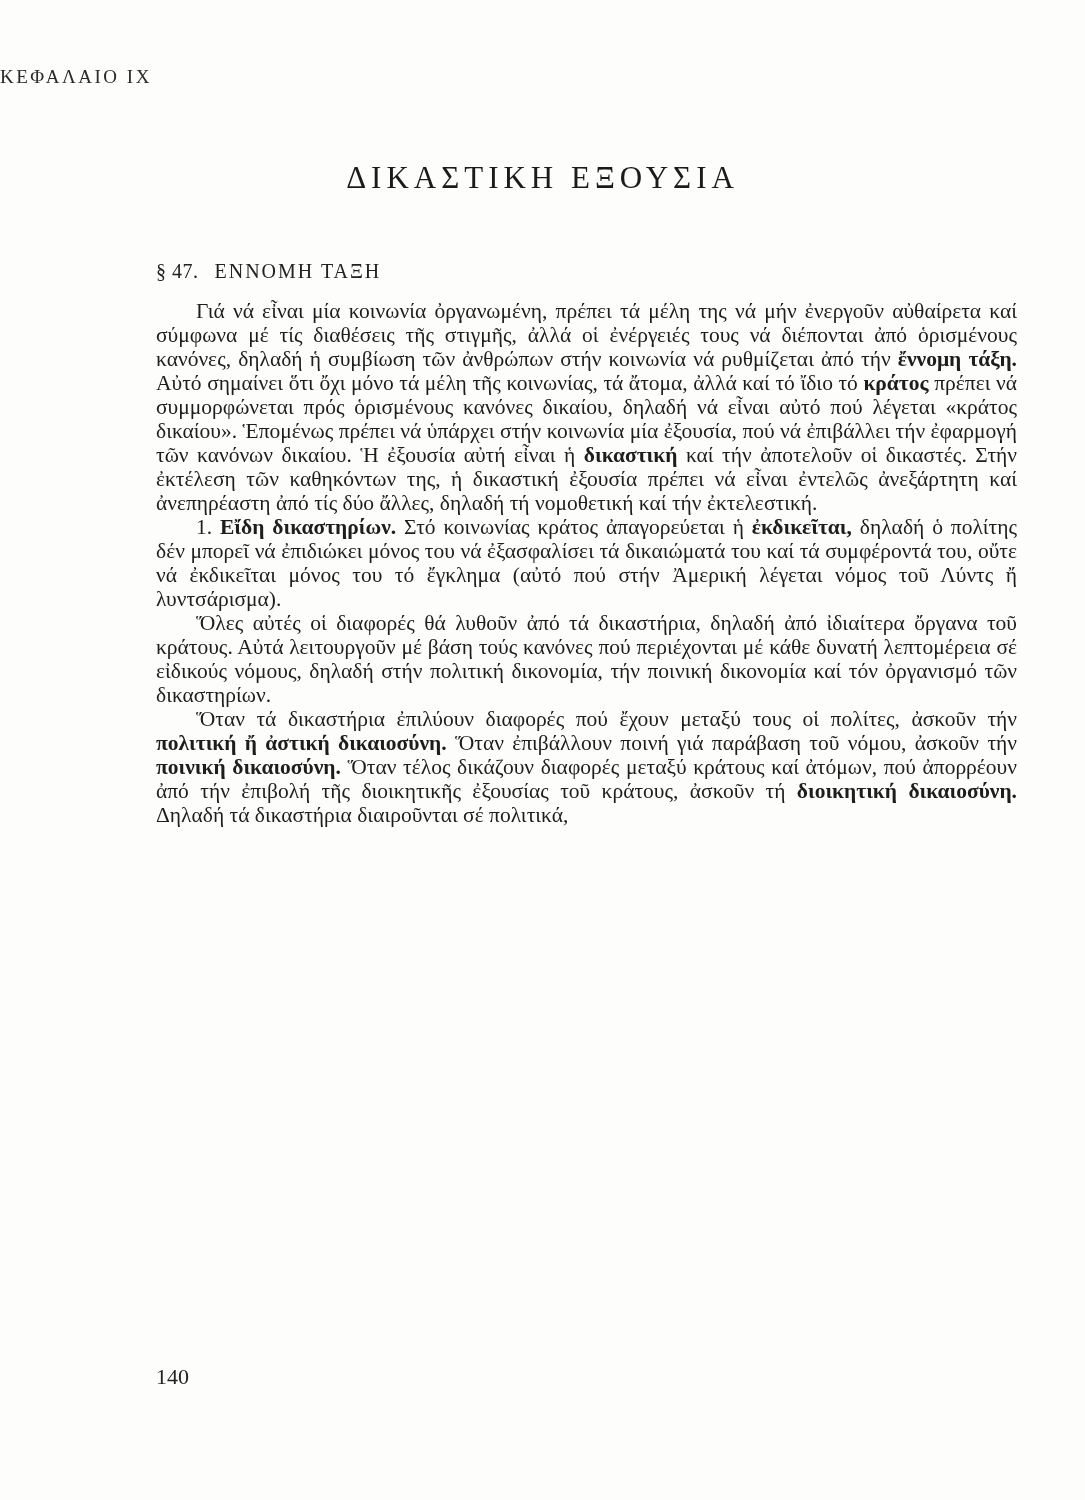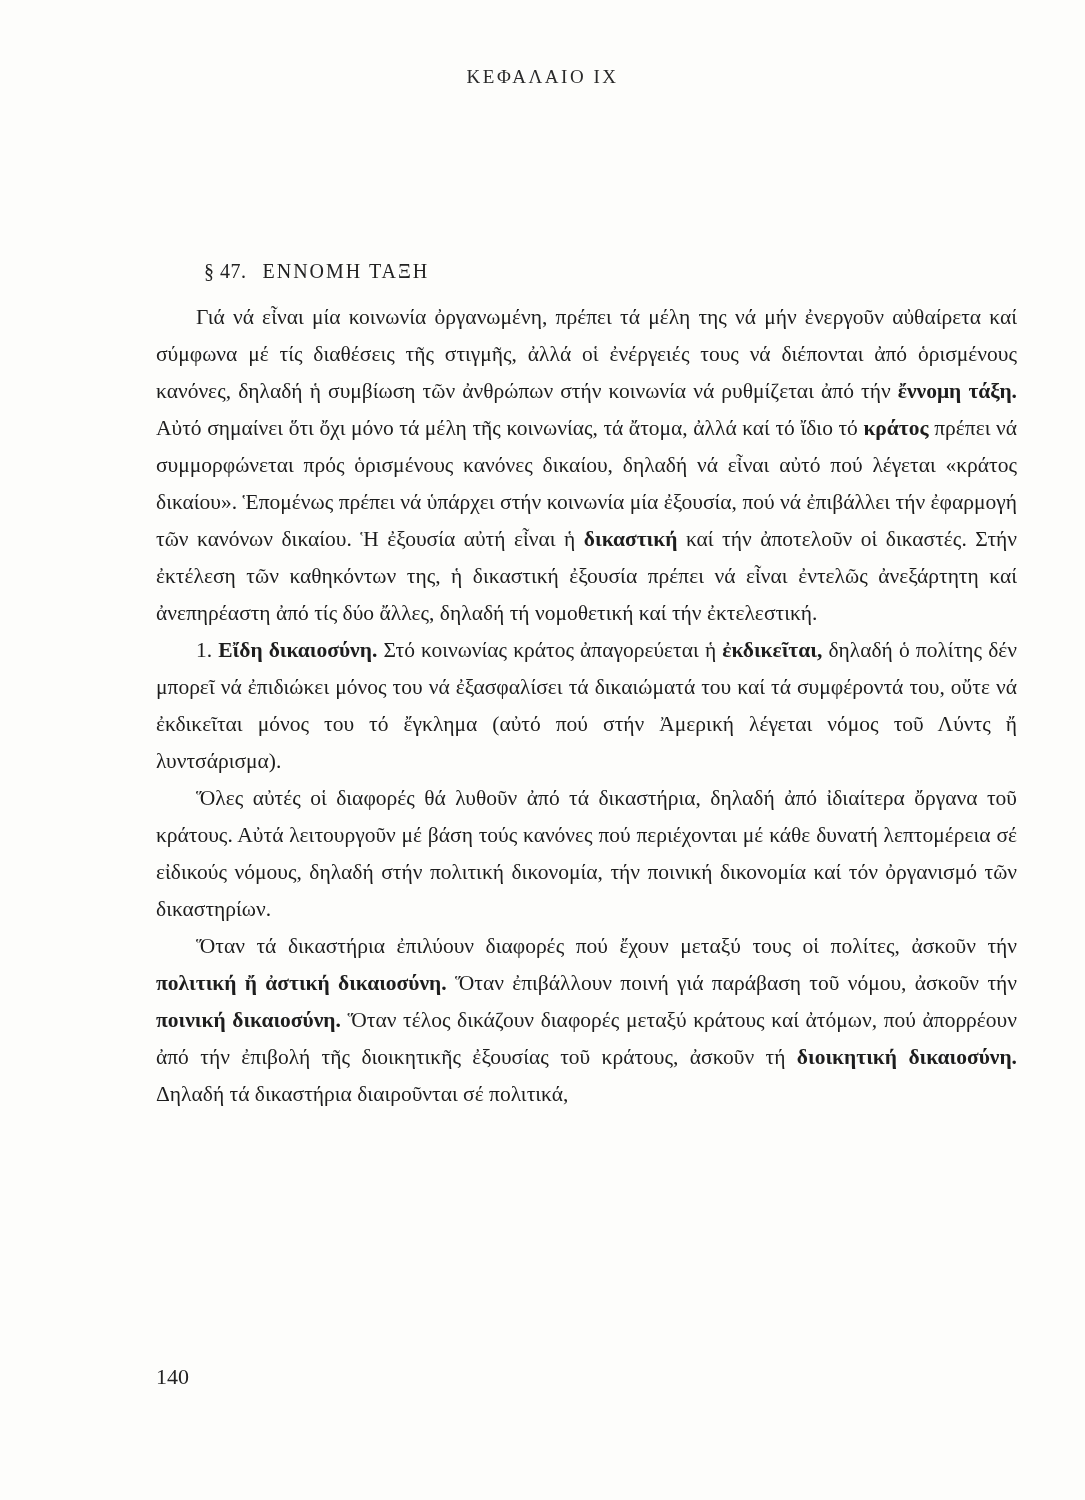--- a/index.html
+++ b/index.html
@@ -15,21 +15,21 @@
     background: #fdfdfb;
     font-family: "Liberation Serif", "DejaVu Serif", serif;
     color: #1d1d1d;
     overflow: hidden;
   }
   .running-header {
     position: absolute;
     top: 66px;
     left: 0;
     width: 100%;
-    text-align: center;
+    text-align: left;
     font-size: 19px;
     letter-spacing: 2.5px;
     color: #2a2a2a;
   }
   .chapter-title {
     position: absolute;
     top: 160px;
     left: 0;
     width: 100%;
     text-align: center;
@@ -39,33 +39,32 @@
     margin: 0;
     color: #1b1b1b;
   }
   .section-heading {
     position: absolute;
     top: 260px;
     left: 156px;
     font-size: 20px;
     letter-spacing: 0.5px;
     color: #222;
-    margin-left: 48px;
   }
   .section-heading .section-title {
     margin-left: 16px;
     letter-spacing: 2px;
   }
   .body-text {
     position: absolute;
     top: 299px;
     left: 156px;
     width: 861px;
     font-size: 21.5px;
-    line-height: 37px;
+    line-height: 24px;
     text-align: justify;
     color: #1d1d1d;
   }
   .body-text p {
     margin: 0;
     text-indent: 40px;
   }
   .bold {
     font-weight: 700;
   }
@@ -78,27 +77,28 @@
     text-align: right;
   }
 </style>
 </head>
 <body>
 
 <div class="page">
 
   <div class="running-header">ΚΕΦΑΛΑΙΟ IX</div>
 
+  <h1 class="chapter-title">ΔΙΚΑΣΤΙΚΗ ΕΞΟΥΣΙΑ</h1>
 
   <div class="section-heading">
     <span>§ 47.</span><span class="section-title">ΕΝΝΟΜΗ ΤΑΞΗ</span>
   </div>
 
   <div class="body-text">
       <p><span>Γιά νά εἶναι μία κοινωνία ὀργανωμένη, πρέπει τά μέλη της νά μήν ἐνεργοῦν αὐθαίρετα καί σύμφωνα μέ τίς διαθέσεις τῆς στιγμῆς, ἀλλά οἱ ἐνέργειές τους νά διέπονται ἀπό ὁρισμένους κανόνες, δηλαδή ἡ συμβίωση τῶν ἀνθρώπων στήν κοινωνία νά ρυθμίζεται ἀπό τήν </span><span class="bold">ἔννομη τάξη.</span><span> Αὐτό σημαίνει ὅτι ὄχι μόνο τά μέλη τῆς κοινωνίας, τά ἄτομα, ἀλλά καί τό ἴδιο τό </span><span class="bold">κράτος</span><span> πρέπει νά συμμορφώνεται πρός ὁρισμένους κανόνες δικαίου, δηλαδή νά εἶναι αὐτό πού λέγεται «κράτος δικαίου». Ἑπομένως πρέπει νά ὑπάρχει στήν κοινωνία μία ἐξουσία, πού νά ἐπιβάλλει τήν ἐφαρμογή τῶν κανόνων δικαίου. Ἡ ἐξουσία αὐτή εἶναι ἡ </span><span class="bold">δικαστική</span><span> καί τήν ἀποτελοῦν οἱ δικαστές. Στήν ἐκτέλεση τῶν καθηκόντων της, ἡ δικαστική ἐξουσία πρέπει νά εἶναι ἐντελῶς ἀνεξάρτητη καί ἀνεπηρέαστη ἀπό τίς δύο ἄλλες, δηλαδή τή νομοθετική καί τήν ἐκτελεστική.</span></p>
-      <p><span>1. </span><span class="bold">Εἴδη δικαιοσύνη.</span><span> Στό κοινωνίας κράτος ἀπαγορεύεται ἡ </span><span class="bold">ἐκδικεῖται,</span><span> δηλαδή ὁ πολίτης δέν μπορεῖ νά ἐπιδιώκει μόνος του νά ἐξασφαλίσει τά δικαιώματά του καί τά συμφέροντά του, οὔτε νά ἐκδικεῖται μόνος του τό ἔγκλημα (αὐτό πού στήν Ἀμερική λέγεται νόμος τοῦ Λύντς ἤ λυντσάρισμα).</span></p>
+      <p><span>1. </span><span class="bold">Εἴδη δικαστηρίων.</span><span> Στό κοινωνίας κράτος ἀπαγορεύεται ἡ </span><span class="bold">ἐκδικεῖται,</span><span> δηλαδή ὁ πολίτης δέν μπορεῖ νά ἐπιδιώκει μόνος του νά ἐξασφαλίσει τά δικαιώματά του καί τά συμφέροντά του, οὔτε νά ἐκδικεῖται μόνος του τό ἔγκλημα (αὐτό πού στήν Ἀμερική λέγεται νόμος τοῦ Λύντς ἤ λυντσάρισμα).</span></p>
       <p><span>Ὅλες αὐτές οἱ διαφορές θά λυθοῦν ἀπό τά δικαστήρια, δηλαδή ἀπό ἰδιαίτερα ὄργανα τοῦ κράτους. Αὐτά λειτουργοῦν μέ βάση τούς κανόνες πού περιέχονται μέ κάθε δυνατή λεπτομέρεια σέ εἰδικούς νόμους, δηλαδή στήν πολιτική δικονομία, τήν ποινική δικονομία καί τόν ὀργανισμό τῶν δικαστηρίων.</span></p>
       <p><span>Ὅταν τά δικαστήρια ἐπιλύουν διαφορές πού ἔχουν μεταξύ τους οἱ πολίτες, ἀσκοῦν τήν </span><span class="bold">πολιτική ἤ ἀστική δικαιοσύνη.</span><span> Ὅταν ἐπιβάλλουν ποινή γιά παράβαση τοῦ νόμου, ἀσκοῦν τήν </span><span class="bold">ποινική δικαιοσύνη.</span><span> Ὅταν τέλος δικάζουν διαφορές μεταξύ κράτους καί ἀτόμων, πού ἀπορρέουν ἀπό τήν ἐπιβολή τῆς διοικητικῆς ἐξουσίας τοῦ κράτους, ἀσκοῦν τή </span><span class="bold">διοικητική δικαιοσύνη.</span><span> Δηλαδή τά δικαστήρια διαιροῦνται σέ πολιτικά,</span></p>
     </div>
 
   <div class="page-number">140</div>
 
 </div>
 
 </body></html>

